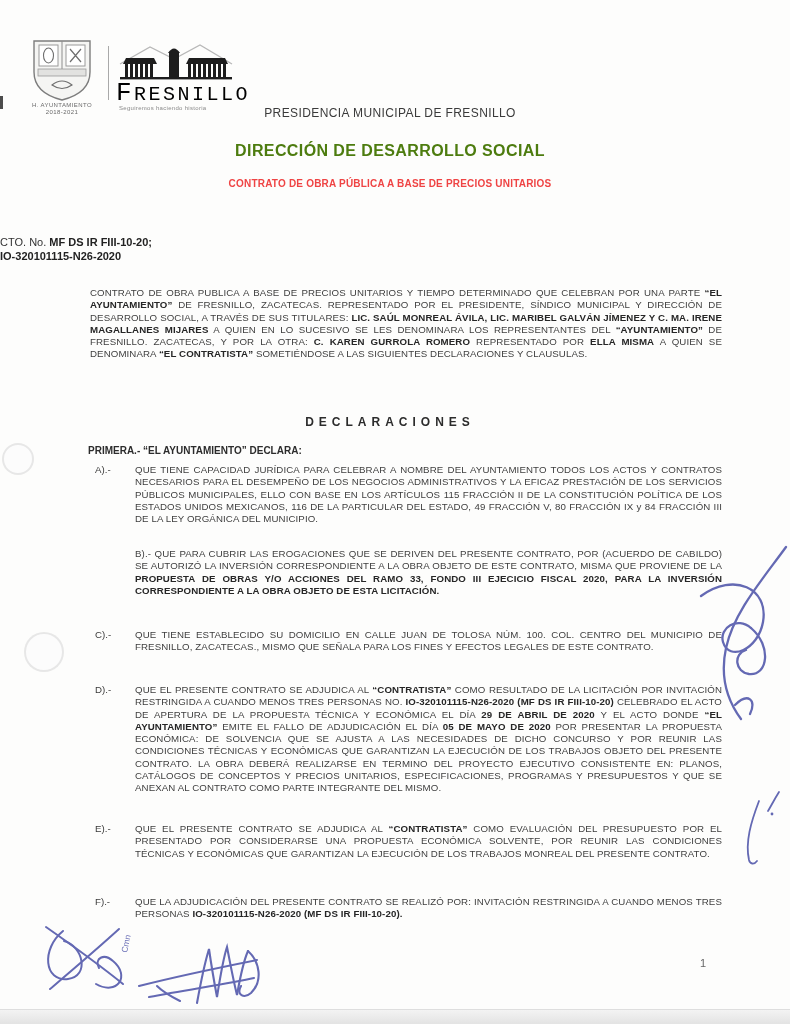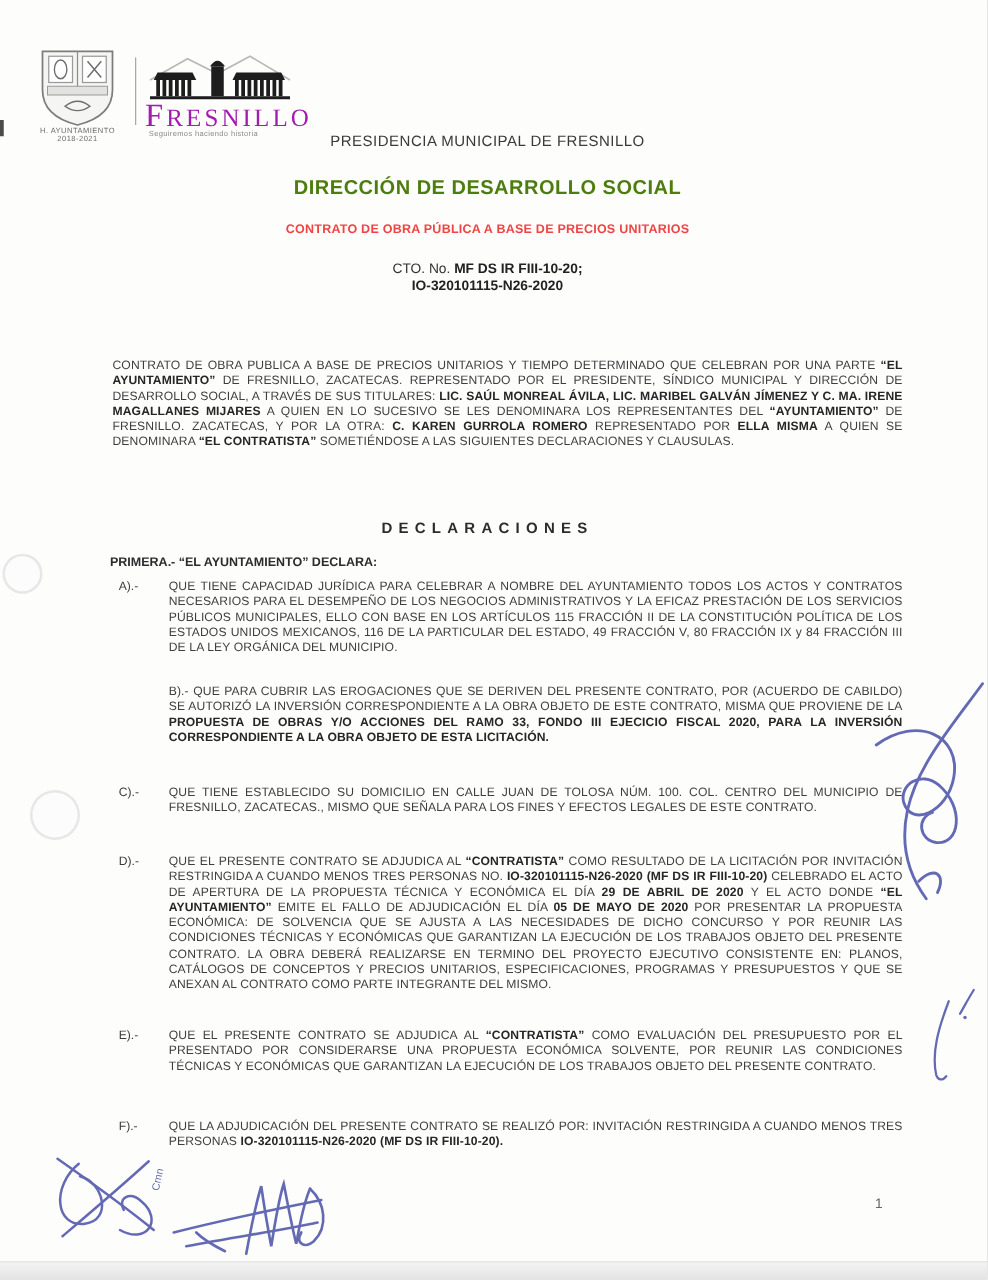--- a/index.html
+++ b/index.html
@@ -5,31 +5,31 @@
   html,body{margin:0;padding:0;background:#e9e9e9;}
   .page{position:relative;width:790px;height:1024px;background:#fdfdfc;overflow:hidden;
         font-family:"Liberation Sans",sans-serif;color:#3e3e3e;box-shadow:0 0 6px rgba(0,0,0,.25);}
   .abs{position:absolute;}
 
   
   .crest{left:20px;top:38px;width:84px;text-align:center;}
   .crest-caption{font-size:6px;color:#6a6a6a;letter-spacing:.4px;line-height:7px;}
   .logo-divider{left:108px;top:46px;width:1px;height:54px;background:#a9a9a9;}
   .fresnillo{left:116px;top:42px;width:140px;text-align:left;}
-  .fresnillo-word{font-family:Liberation Serif, serif;font-size:20px;color:#a21caf;
+  .fresnillo-word{font-family:Liberation Mono, monospace;font-size:20px;color:#000000;
       letter-spacing:2.5px;line-height:22px;}
   .fresnillo-word::first-letter{font-size:26px;}
   .fresnillo-tagline{font-size:6px;color:#8a8a8a;letter-spacing:.3px;margin-top:-1px;margin-left:3px;}
 
   
   .title1{left:0;right:10px;top:106px;text-align:center;font-size:12px;color:#3a3a3a;letter-spacing:.4px;}
   .title2{left:0;right:10px;top:142px;text-align:center;font-size:16px;font-weight:bold;color:#4d7c0f;letter-spacing:.4px;}
   .title3{left:0;right:10px;top:178px;text-align:center;font-size:10px;font-weight:bold;color:#ef4444;letter-spacing:.2px;}
 
-  .cto{left:0;right:10px;top:208px;text-align:center;font-size:11px;line-height:14px;color:#333;}
+  .cto{left:0;right:10px;top:235px;font-size:11px;line-height:14px;color:#333;}
   .cto .b{font-weight:bold;color:#222;}
 
   
   .para{font-size:9.7px;line-height:12.25px;text-align:justify;color:#3e3e3e;letter-spacing:.1px;}
   .b{font-weight:bold;color:#262626;}
   .intro{left:90px;width:632px;top:287px;}
 
   .decl-heading{left:0;right:10px;top:415px;text-align:center;font-size:12px;font-weight:bold;
       color:#2c2c2c;letter-spacing:5px;}
   .primera{left:88px;top:445px;font-size:10px;font-weight:bold;color:#2c2c2c;text-align:center;}
@@ -129,21 +129,21 @@
 
   <div class="abs para item-text it-b"><span>B).- QUE PARA CUBRIR LAS EROGACIONES QUE SE DERIVEN DEL PRESENTE CONTRATO, POR (ACUERDO DE CABILDO) SE AUTORIZÓ LA INVERSIÓN CORRESPONDIENTE A LA OBRA OBJETO DE ESTE CONTRATO, MISMA QUE PROVIENE DE LA </span><span class="b">PROPUESTA DE OBRAS Y/O ACCIONES DEL RAMO 33, FONDO III EJECICIO FISCAL 2020, PARA LA INVERSIÓN CORRESPONDIENTE A LA OBRA OBJETO DE ESTA LICITACIÓN.</span></div>
 
   <div class="abs item-label lbl-c">C).-</div>
   <div class="abs para item-text it-c"><span>QUE TIENE ESTABLECIDO SU DOMICILIO EN CALLE JUAN DE TOLOSA NÚM. 100. COL. CENTRO DEL MUNICIPIO DE FRESNILLO, ZACATECAS., MISMO QUE SEÑALA PARA LOS FINES Y EFECTOS LEGALES DE ESTE CONTRATO.</span></div>
 
   <div class="abs item-label lbl-d">D).-</div>
   <div class="abs para item-text it-d"><span>QUE EL PRESENTE CONTRATO SE ADJUDICA AL </span><span class="b">“CONTRATISTA”</span><span> COMO RESULTADO DE LA LICITACIÓN POR INVITACIÓN RESTRINGIDA A CUANDO MENOS TRES PERSONAS NO. </span><span class="b">IO-320101115-N26-2020 (MF DS IR FIII-10-20)</span><span> CELEBRADO EL ACTO DE APERTURA DE LA PROPUESTA TÉCNICA Y ECONÓMICA EL DÍA </span><span class="b">29 DE ABRIL DE 2020</span><span> Y EL ACTO DONDE </span><span class="b">“EL AYUNTAMIENTO”</span><span> EMITE EL FALLO DE ADJUDICACIÓN EL DÍA </span><span class="b">05 DE MAYO DE 2020</span><span> POR PRESENTAR LA PROPUESTA ECONÓMICA: DE SOLVENCIA QUE SE AJUSTA A LAS NECESIDADES DE DICHO CONCURSO Y POR REUNIR LAS CONDICIONES TÉCNICAS Y ECONÓMICAS QUE GARANTIZAN LA EJECUCIÓN DE LOS TRABAJOS OBJETO DEL PRESENTE CONTRATO. LA OBRA DEBERÁ REALIZARSE EN TERMINO DEL PROYECTO EJECUTIVO CONSISTENTE EN: PLANOS, CATÁLOGOS DE CONCEPTOS Y PRECIOS UNITARIOS, ESPECIFICACIONES, PROGRAMAS Y PRESUPUESTOS Y QUE SE ANEXAN AL CONTRATO COMO PARTE INTEGRANTE DEL MISMO.</span></div>
 
   <div class="abs item-label lbl-e">E).-</div>
-  <div class="abs para item-text it-e"><span>QUE EL PRESENTE CONTRATO SE ADJUDICA AL </span><span class="b">“CONTRATISTA”</span><span> COMO EVALUACIÓN DEL PRESUPUESTO POR EL PRESENTADO POR CONSIDERARSE UNA PROPUESTA ECONÓMICA SOLVENTE, POR REUNIR LAS CONDICIONES TÉCNICAS Y ECONÓMICAS QUE GARANTIZAN LA EJECUCIÓN DE LOS TRABAJOS OBJETO DEL PRESENTE CONTRATO.</span></div>
+  <div class="abs para item-text it-e"><span>QUE EL PRESENTE CONTRATO SE ADJUDICA AL </span><span class="b">“CONTRATISTA”</span><span> COMO EVALUACIÓN DEL PRESUPUESTO POR EL PRESENTADO POR CONSIDERARSE UNA PROPUESTA ECONÓMICA SOLVENTE, POR REUNIR LAS CONDICIONES TÉCNICAS Y ECONÓMICAS QUE GARANTIZAN LA EJECUCIÓN DE LOS TRABAJOS MONREAL DEL PRESENTE CONTRATO.</span></div>
 
   <div class="abs item-label lbl-f">F).-</div>
   <div class="abs para item-text it-f"><span>QUE LA ADJUDICACIÓN DEL PRESENTE CONTRATO SE REALIZÓ POR: INVITACIÓN RESTRINGIDA A CUANDO MENOS TRES PERSONAS </span><span class="b">IO-320101115-N26-2020 (MF DS IR FIII-10-20).</span></div>
 
   <div class="abs page-number">1</div>
 
   <div class="abs punch punch1"></div>
   <div class="abs punch punch2"></div>
   <div class="abs edge-speck"></div>
   <div class="abs bottom-band"></div>

